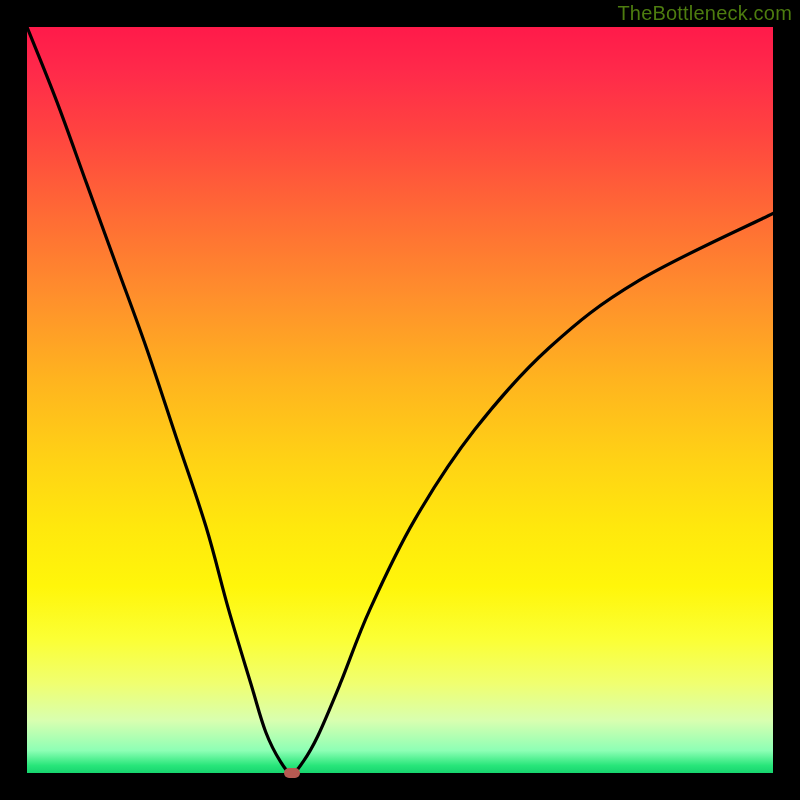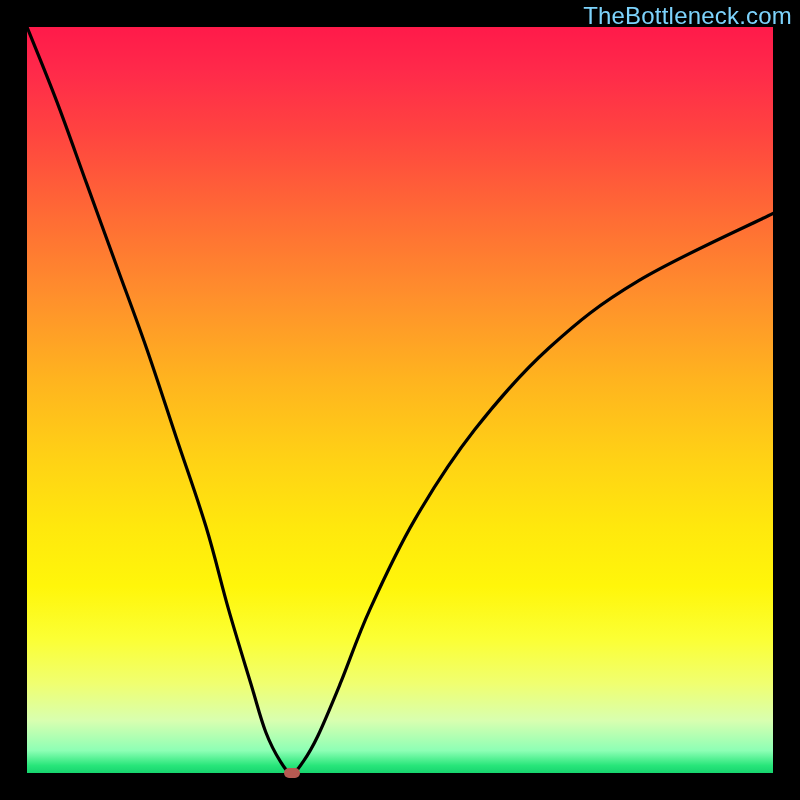--- a/index.html
+++ b/index.html
@@ -37,22 +37,22 @@
       #f0ff70 88%,
       #d8ffb0 93%,
       #8dffb5 97%,
       #28e67a 99%,
       #16d46e 100%);
   }
   .watermark {
     position: absolute;
     top: 2px;
     right: 8px;
-    color: #7dd3fc;
-    font-size: 24px;
+    color: #4d7c0f;
+    font-size: 20px;
     font-weight: 400;
     letter-spacing: 0.2px;
     z-index: 5;
     user-select: none;
   }
   svg.curve {
     position: absolute;
     left: 0;
     top: 0;
     width: 746px;

